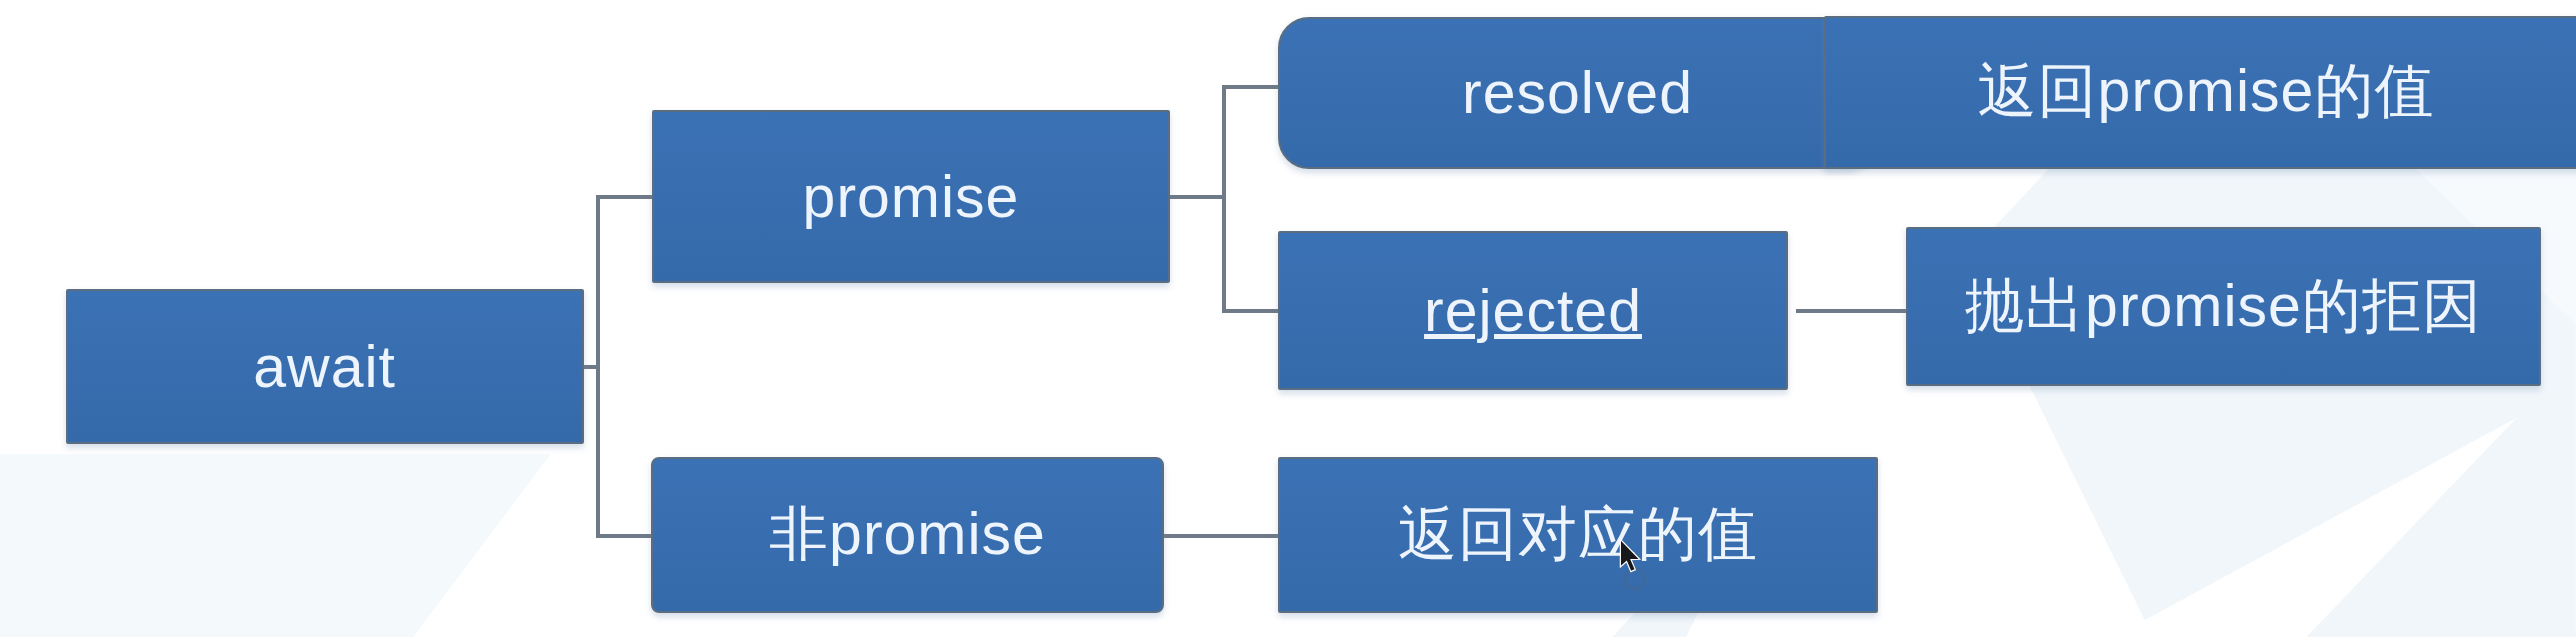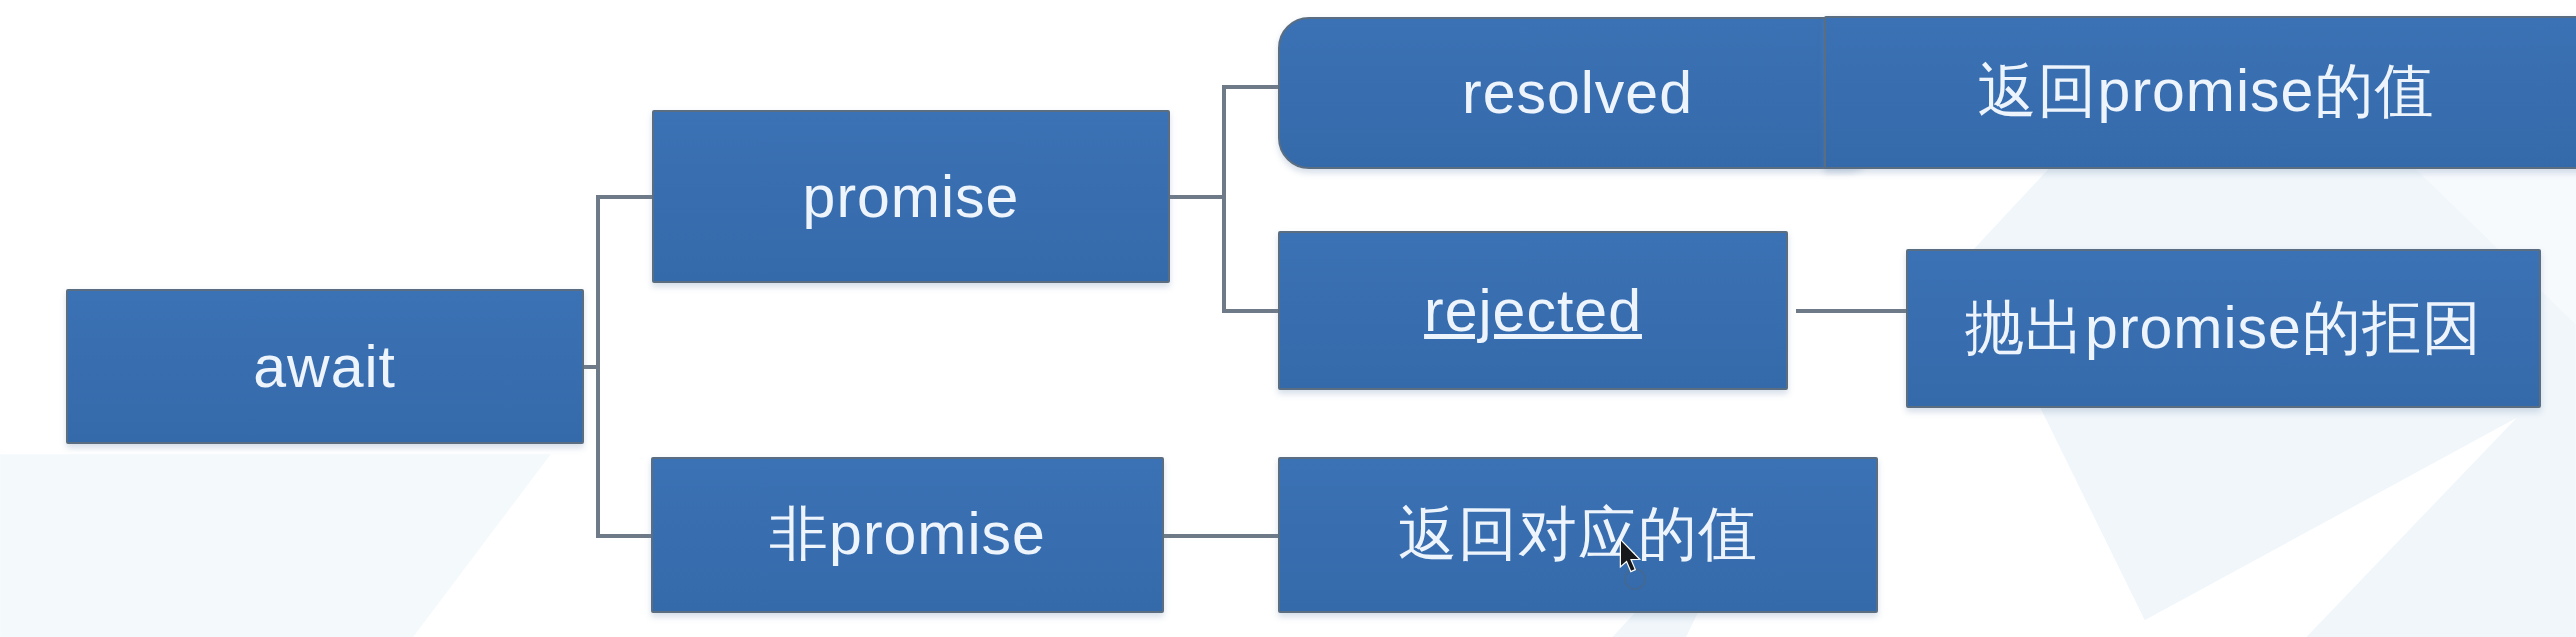--- a/index.html
+++ b/index.html
@@ -21,26 +21,26 @@
     border:2.9px solid var(--node-border,#5b6d80);
     border-radius:2px;
     color:var(--node-text,#eef4fb);
     font-size:59px;
     letter-spacing:1px;
     text-align:center;
     box-shadow:0 3.9px 6.9px rgba(110,140,175,.28);
   }
   .n-await      {left:24.6px;  top:289px; width:518px; height:155px;margin-left:41px;}
   .n-promise    {left:652px; top:110px; width:518px; height:173px;}
-  .n-nonpromise {left:651px; top:457px; width:513px; height:156px;}
+  .n-nonpromise {left:651px; top:457px; width:513px; height:156px;border-radius:8px;}
   .n-resolved   {left:1278px;top:17px;  width:599px; height:152px;border-radius:31px;}
   .n-rejected   {left:1278px;top:231px; width:510px; height:159px;text-decoration:underline;}
   .n-retcorr    {left:1278px;top:457px; width:600px; height:156px;}
   .n-retvalue   {left:1824px;top:9.8px;  width:764px; height:153px;margin-top:6px;}
-  .n-throwreason{left:1906px;top:249px; width:635px; height:159px;}
+  .n-throwreason{left:1906px;top:227px; width:635px; height:159px;}
 
   
   .edge{position:absolute;background:var(--connector,#6e7a88);}
   .e-a{left:543px; top:365px;width:57px; height:3.9px;}
   .e-b{left:596px; top:195px;width:3.9px;  height:343px;}
   .e-c{left:596px; top:195px;width:60px; height:3.9px;}
   .e-d{left:596px; top:534px;width:59px; height:3.9px;}
   .e-e{left:1170px;top:195px;width:56px; height:3.9px;}
   .e-f{left:1222px;top:85px; width:3.9px;  height:228px;}
   .e-g{left:1222px;top:85px; width:60px; height:3.9px;}

